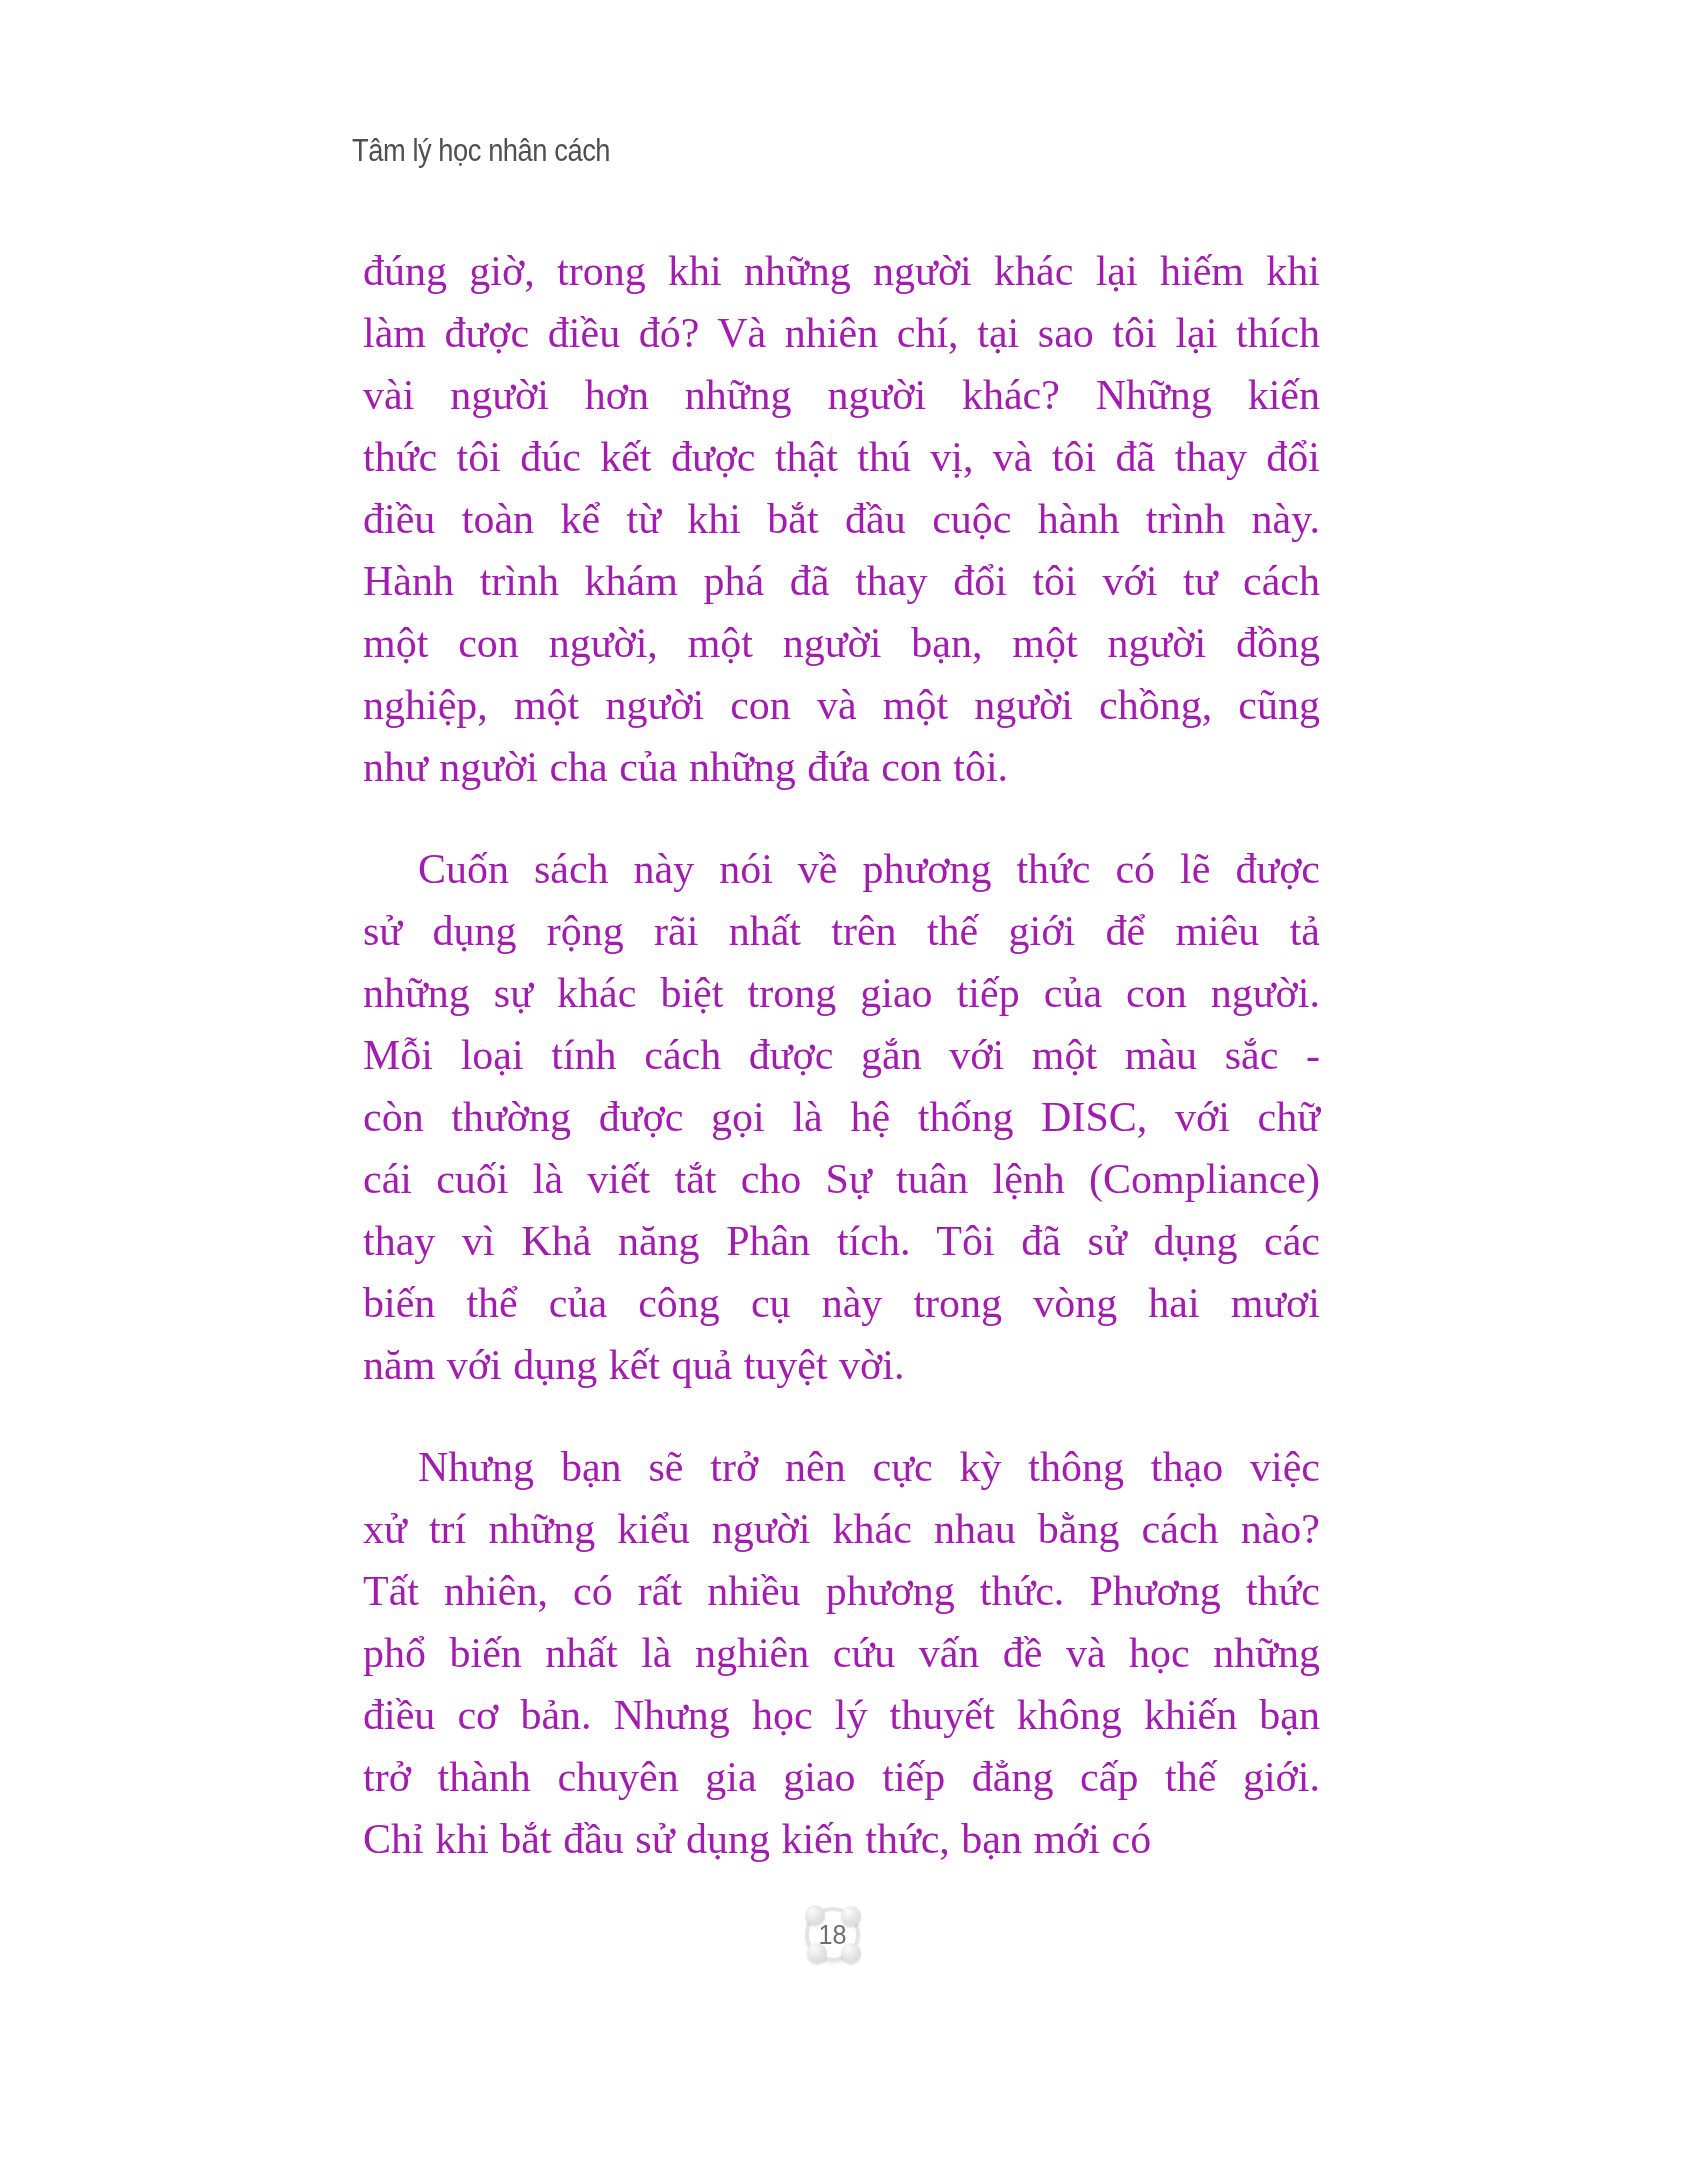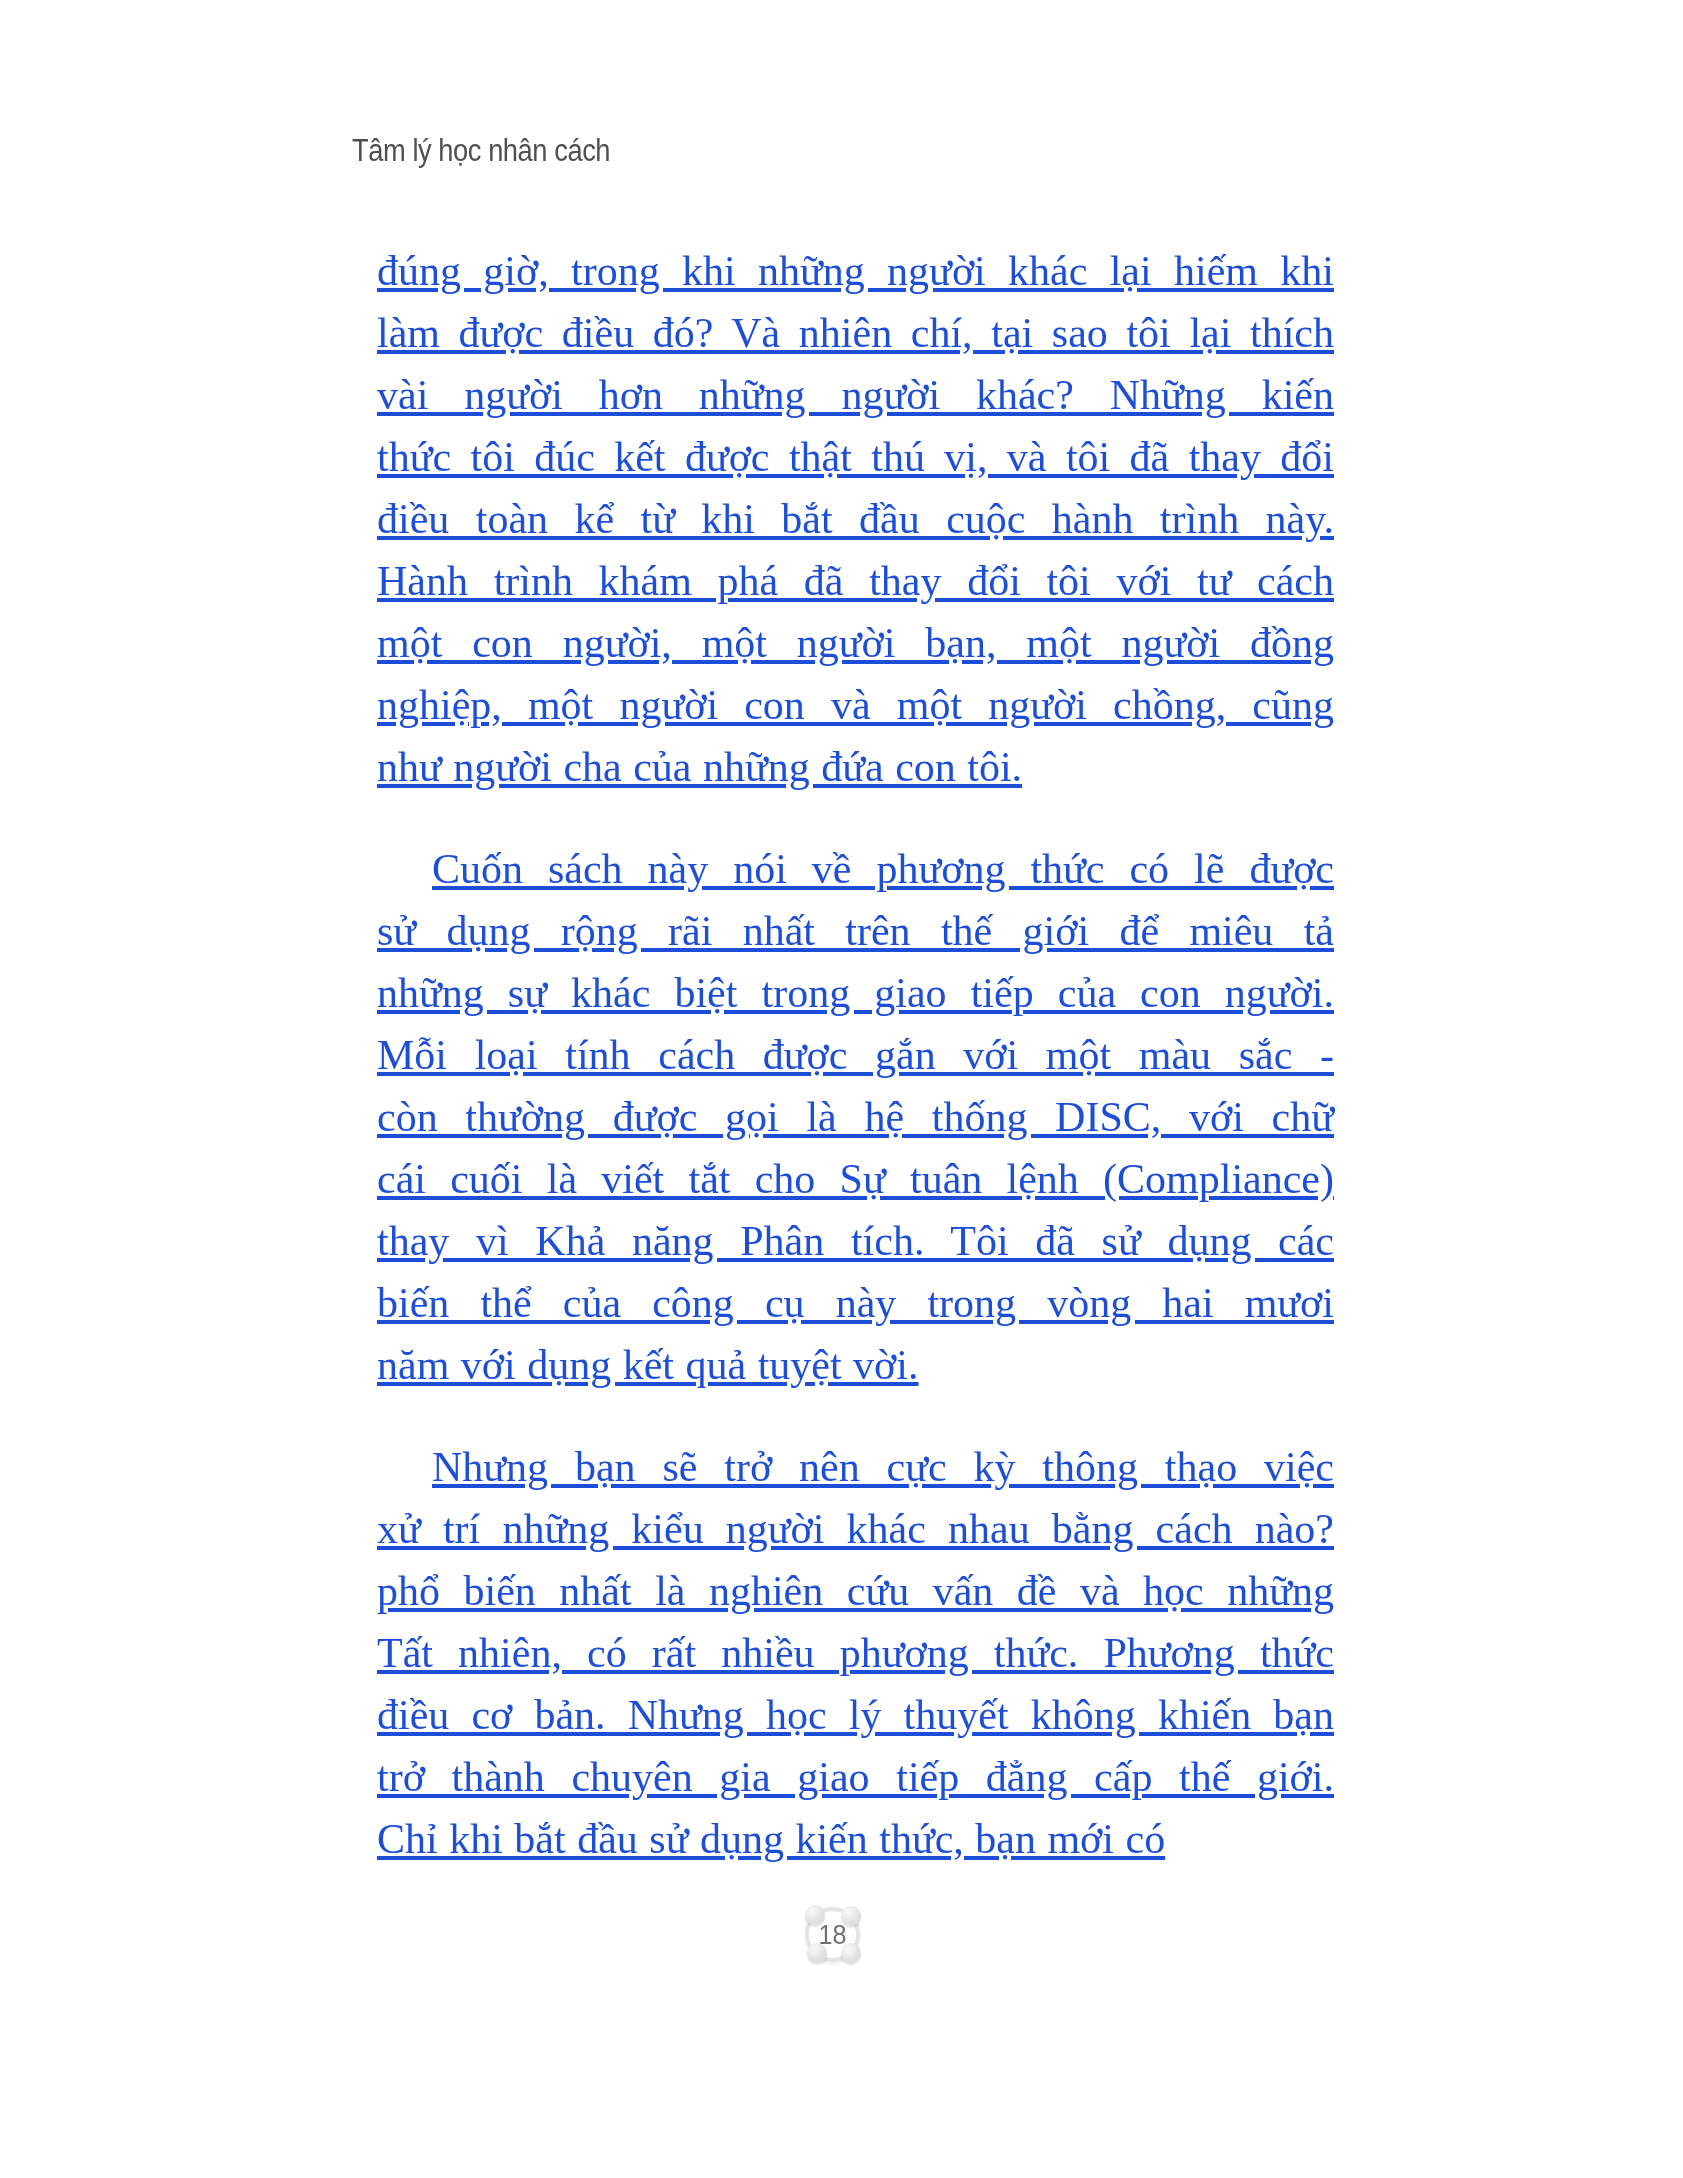--- a/index.html
+++ b/index.html
@@ -20,25 +20,24 @@
     font-family: "Liberation Sans", sans-serif;
     font-size: 31px;
     letter-spacing: -0.5px;
     color: #4f4f4f;
     transform: scaleX(0.88);
     transform-origin: left center;
     white-space: nowrap;
   }
   .body-text {
     position: absolute;
-    left: 377px;
+    left: 363px;
     top: 240px;
     width: 957px;
-    color: #1d4ed8;
-    text-decoration: underline;
+    color: #a21caf;
   }
   .paragraph { margin: 0 0 40px 0; }
   .paragraph:last-child { margin-bottom: 15px; }
   .line {
     height: 62px;
     line-height: 62px;
     font-size: 42px;
     text-align: justify;
     text-align-last: justify;
     white-space: normal;
@@ -118,22 +117,22 @@
         <div class="line">Mỗi loại tính cách được gắn với một màu sắc -</div>
         <div class="line">còn thường được gọi là hệ thống DISC, với chữ</div>
         <div class="line">cái cuối là viết tắt cho Sự tuân lệnh (Compliance)</div>
         <div class="line">thay vì Khả năng Phân tích. Tôi đã sử dụng các</div>
         <div class="line">biến thể của công cụ này trong vòng hai mươi</div>
         <div class="line last-line">năm với dụng kết quả tuyệt vời.</div>
       </div>
       <div class="paragraph">
         <div class="line indent-line">Nhưng bạn sẽ trở nên cực kỳ thông thạo việc</div>
         <div class="line">xử trí những kiểu người khác nhau bằng cách nào?</div>
+        <div class="line">Tất nhiên, có rất nhiều phương thức. Phương thức</div>
         <div class="line">phổ biến nhất là nghiên cứu vấn đề và học những</div>
-        <div class="line">Tất nhiên, có rất nhiều phương thức. Phương thức</div>
         <div class="line">điều cơ bản. Nhưng học lý thuyết không khiến bạn</div>
         <div class="line">trở thành chuyên gia giao tiếp đẳng cấp thế giới.</div>
         <div class="line last-line">Chỉ khi bắt đầu sử dụng kiến thức, bạn mới có</div>
       </div>
     </div>
 
   <div class="page-ornament">
     <div class="ornament-ring"></div>
     <div class="ornament-bead bead-nw"></div>
     <div class="ornament-bead bead-ne"></div>

